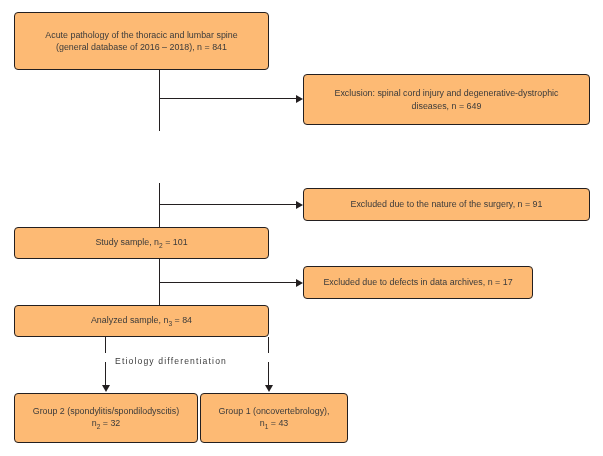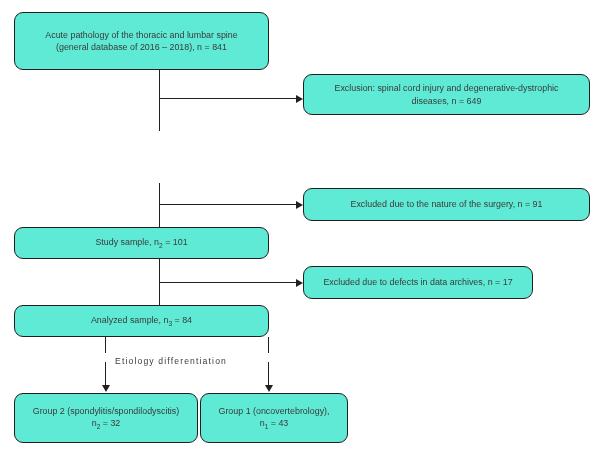--- a/index.html
+++ b/index.html
@@ -19,39 +19,39 @@
     position: absolute;
     left: 0;
     top: 0;
     width: 603px;
     height: 456px;
   }
   .node {
     position: absolute;
     box-sizing: border-box;
     border: 1.2px solid #231f20;
-    border-radius: 9px;
-    background: #5eead4;
+    border-radius: 4px;
+    background: #fdba74;
     display: flex;
     align-items: center;
     justify-content: center;
     text-align: center;
     line-height: 1.38;
     font-size: 8.9px;
     color: #3b3b3b;
     padding: 12px 6px;
     z-index: 2;
   }
   .node .txt {
     display: block;
     white-space: pre-line;
   }
   
   #box-source   { left: 14px;  top: 12px;  width: 255px; height: 58px; }
-  #box-excl-1   { left: 303px; top: 74px;  width: 287px; height: 41px; }
+  #box-excl-1   { left: 303px; top: 74px;  width: 287px; height: 51px; }
   #box-inclusion{ left: 14px;  top: 131px; width: 255px; height: 52px; }
   #box-excl-2   { left: 303px; top: 188px; width: 287px; height: 33px; }
   #box-study    { left: 14px;  top: 227px; width: 255px; height: 32px; }
   #box-excl-3   { left: 303px; top: 266px; width: 230px; height: 33px; }
   #box-analyzed { left: 14px;  top: 305px; width: 255px; height: 32px; }
   #box-group-2  { left: 14px;  top: 393px; width: 184px; height: 50px; }
   #box-group-1  { left: 200px; top: 393px; width: 148px; height: 50px; }
 
   .sub { font-size: 6.6px; vertical-align: sub; }
 

